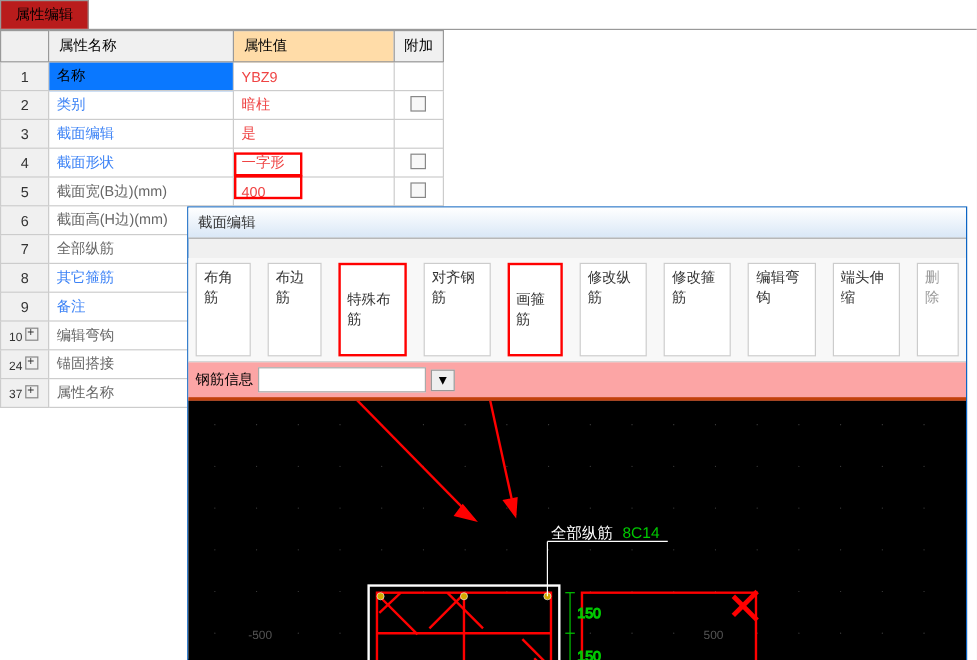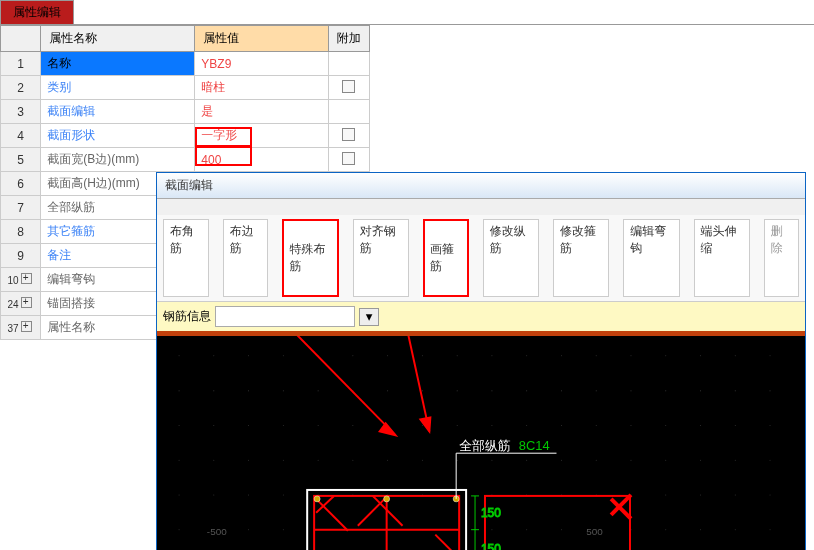--- a/index.html
+++ b/index.html
@@ -20,21 +20,21 @@
     .checkbox-sq { display: inline-block; width: 13px; height: 13px; border: 1px solid #888; background: #f8f8f8; }
     .expand-icon { display: inline-block; width: 11px; height: 11px; border: 1px solid #888; position: relative; margin-right: 2px; }
     .expand-icon::before { content: "+"; position: absolute; top: -2px; left: 1px; font-size: 10px; color: #333; }
     
     .section-editor { position: absolute; left: 156px; top: 172px; width: 650px; height: 378px; background: #f0f0f0; border: 1px solid #0b64c4; }
     .section-editor-title { background: linear-gradient(#fff, #d9e7f6); padding: 4px 8px; border-bottom: 1px solid #aaa; color: #333; }
     .toolbar { display: flex; gap: 14px; padding: 4px 6px; background: #f8f8f8; border-bottom: 1px solid #ccc; margin-top: 16px; }
     .tool-btn { padding: 3px 6px; border: 1px solid #ccc; background: #fff; cursor: pointer; color: #333; font-size: 12px; }
     .tool-btn.disabled { color: #999; }
     .tool-btn.highlighted { border: 2px solid #ff0000; padding: 20px 5px; }
-    .rebar-info { display: flex; align-items: center; gap: 4px; padding: 4px 6px; background: #fef9c3; border-bottom: 5px solid #c2410c; }
+    .rebar-info { display: flex; align-items: center; gap: 4px; padding: 4px 6px; background: #fca5a5; border-bottom: 3px solid #c2410c; }
     .rebar-info input { width: 140px; padding: 2px 4px; border: 1px solid #aaa; }
     .rebar-info button { width: 20px; height: 18px; border: 1px solid #999; background: #eee; }
     
     .cad-canvas { background: #000; width: 100%; height: calc(100% - 82px); position: relative; }
     
     svg.cad { position: absolute; top: 0; left: 0; width: 100%; height: 100%; }
     
     .red-highlight-400 { position: absolute; left: 195px; top: 127px; width: 57px; height: 20px; border: 2px solid #ff0000; pointer-events: none; }
     .red-highlight-300 { position: absolute; left: 195px; top: 146px; width: 57px; height: 20px; border: 2px solid #ff0000; pointer-events: none; }
   </style>

